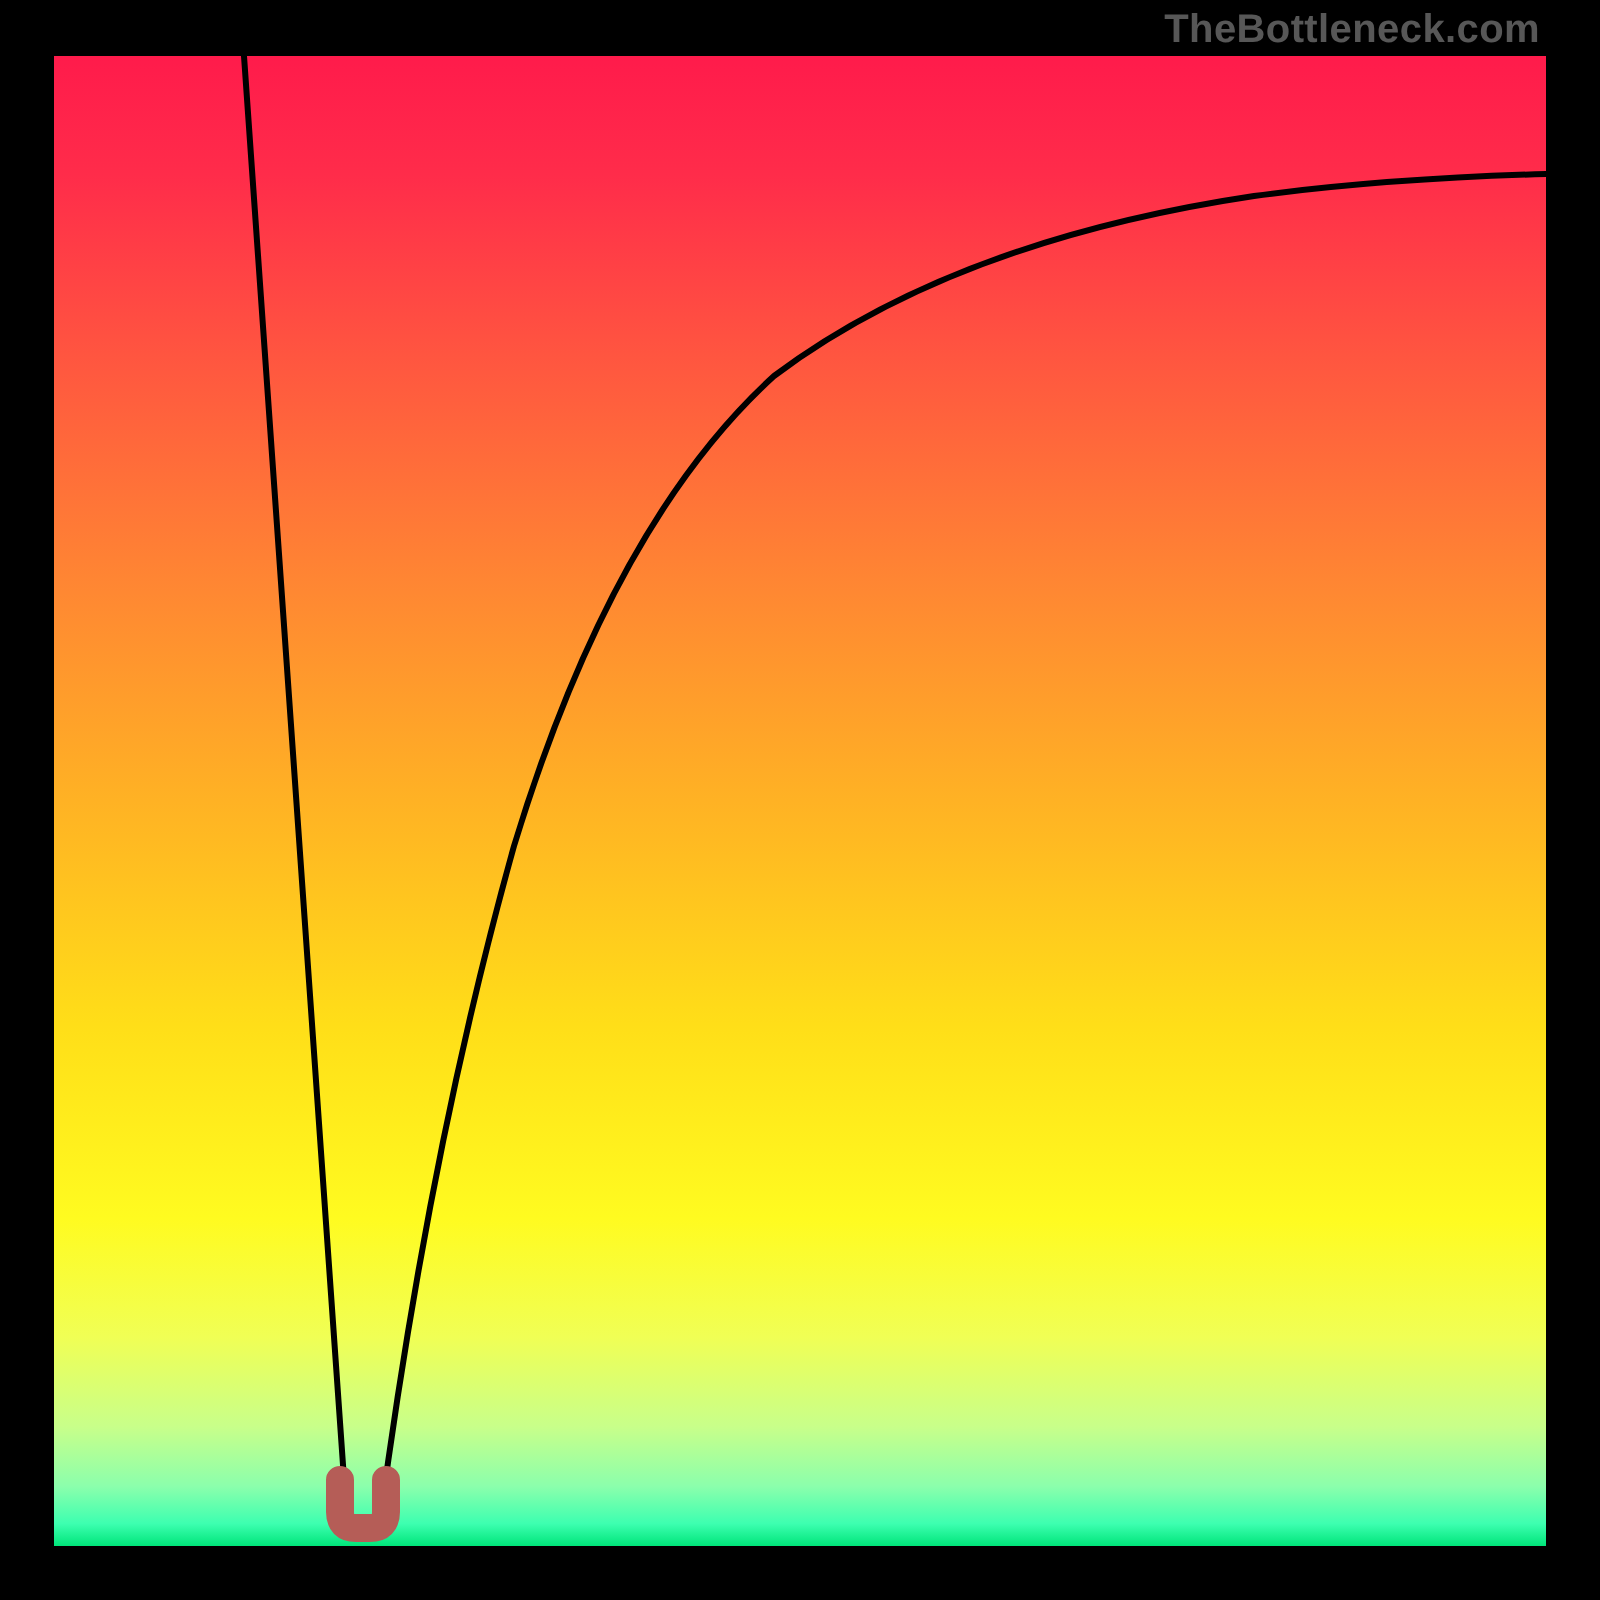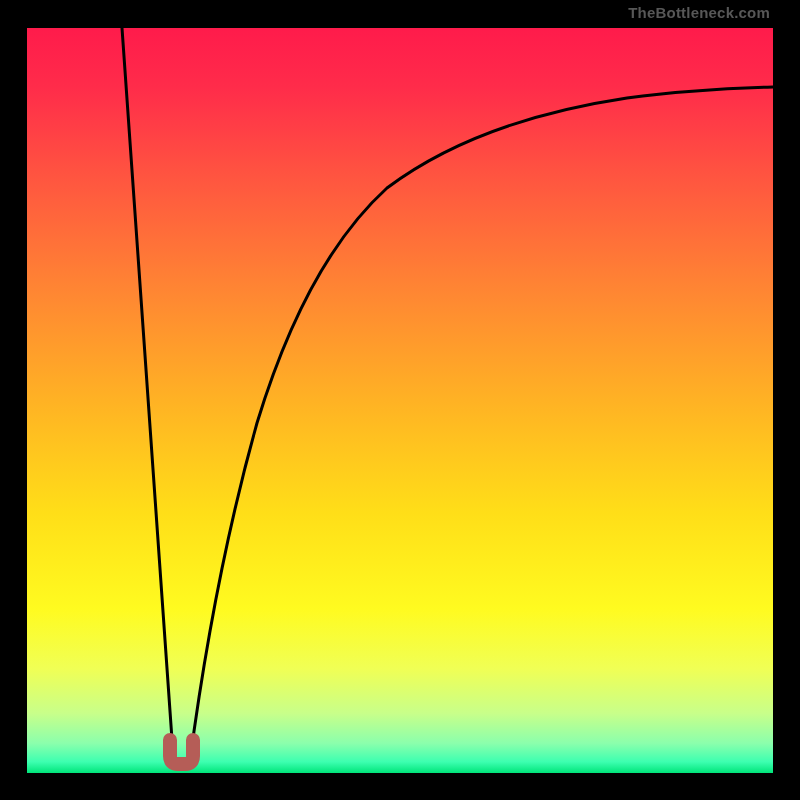--- a/index.html
+++ b/index.html
@@ -31,21 +31,21 @@
     left: 0;
     top: 0;
     width: 100%;
     height: 100%;
   }
   .watermark {
     position: absolute;
     top: 4px;
     right: 30px;
     font-family: Arial, Helvetica, sans-serif;
-    font-size: 15px;
+    font-size: 20px;
     font-weight: 600;
     color: #575757;
     letter-spacing: 0.2px;
   }
   .curve {
     position: absolute;
     left: 0;
     top: 0;
     width: 100%;
     height: 100%;

